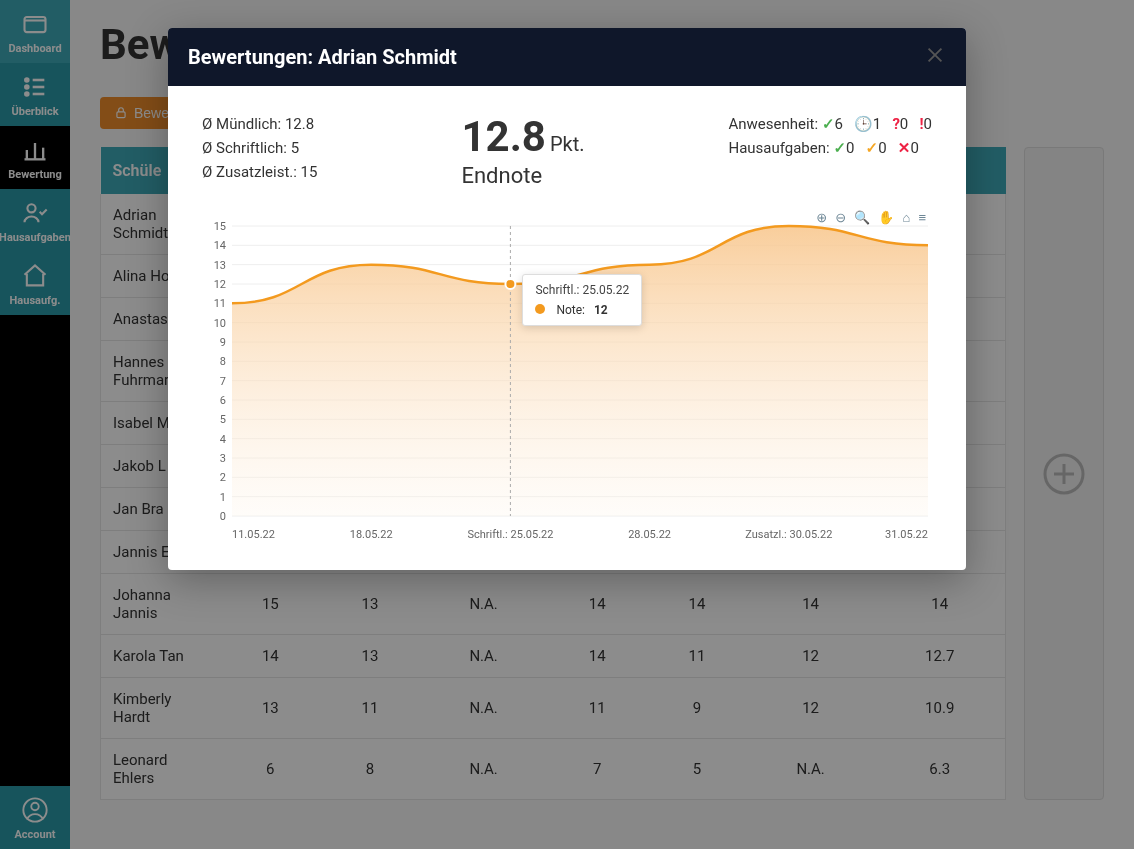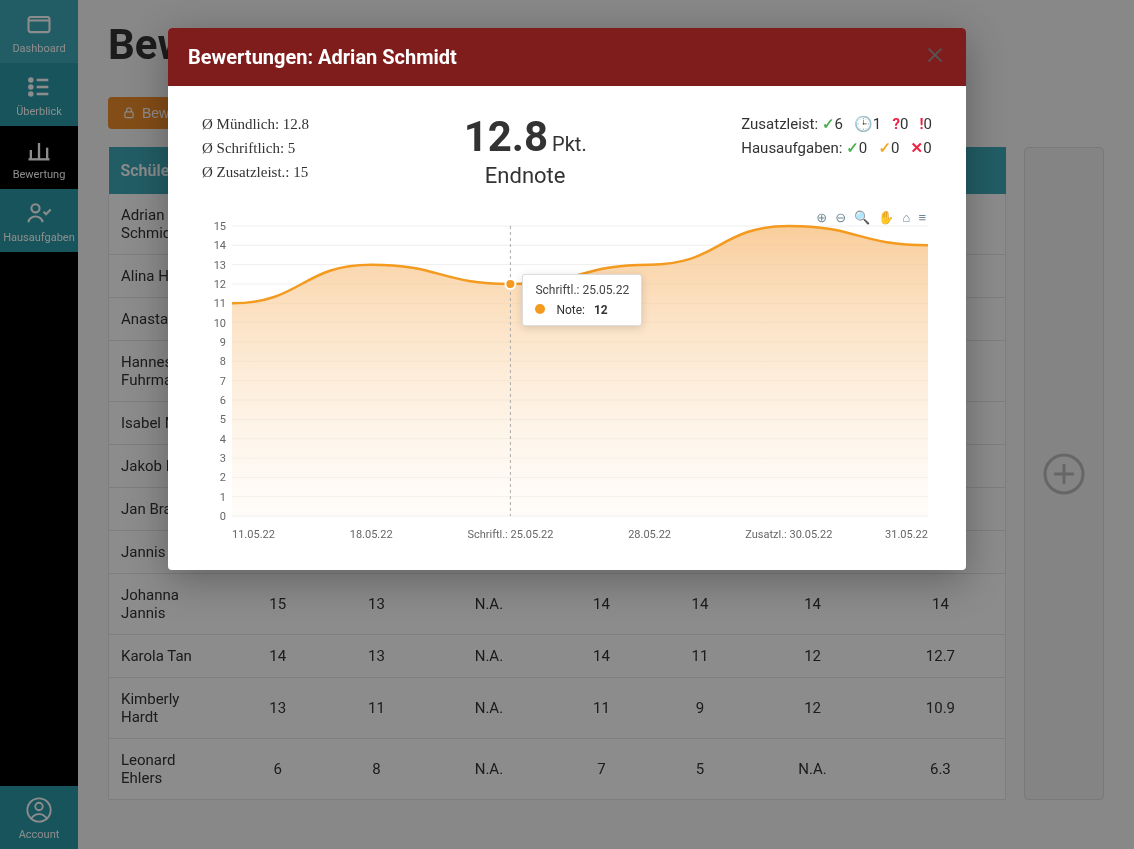--- a/index.html
+++ b/index.html
@@ -1,18 +1,18 @@
 <!DOCTYPE html>
 <html><head>
 <meta charset="utf-8">
 <style>
   * { box-sizing: border-box; margin: 0; padding: 0; }
   html, body { width: 1134px; height: 849px; font-family: -apple-system, BlinkMacSystemFont, "Segoe UI", Roboto, Arial, sans-serif; background: #f7f7f7; overflow: hidden; }
   .app { display: flex; height: 100%; position: relative; }
-  .sidebar { width: 78px; background: #000; color: #fff; display: flex; flex-direction: column; }
+  .sidebar { width: 70px; background: #000; color: #fff; display: flex; flex-direction: column; font-weight: bold; }
   .nav-item { display: flex; flex-direction: column; align-items: center; justify-content: center; padding: 10px 0 8px; font-size: 11px; color: #fff; cursor: pointer; gap: 4px; }
   .nav-item.active { background: #3ea9b8; }
   .nav-item svg { width: 28px; height: 28px; }
   .nav-spacer { flex: 1; }
   .main { flex: 1; padding: 20px 30px; position: relative; overflow: hidden; }
   .page-title { font-size: 42px; font-weight: 700; color: #333; margin-bottom: 28px; }
   .btn-row { margin-bottom: 18px; }
   .btn-orange { background: #ee8d2b; color: #fff; border: none; border-radius: 4px; padding: 8px 14px; font-size: 14px; cursor: pointer; display: inline-flex; align-items: center; gap: 6px; }
   .content-row { display: flex; gap: 18px; }
   .table-wrap { flex: 1; }
@@ -21,28 +21,28 @@
   tbody td { padding: 12px 12px; border-bottom: 1px solid #e5e5e5; font-size: 15px; color: #333; }
   tbody td.num { text-align: center; }
   tbody tr { border-left: 1px solid #e5e5e5; border-right: 1px solid #e5e5e5; }
   .add-panel { width: 80px; background: #f0f0f0; border: 1px solid #ddd; border-radius: 4px; display: flex; align-items: center; justify-content: center; min-height: 600px; }
   .add-circle { width: 44px; height: 44px; }
   .add-circle circle { stroke: #bbb; stroke-width: 3; fill: none; }
   .add-circle line { stroke: #bbb; stroke-width: 3; }
 
   .overlay { position: absolute; inset: 0; background: rgba(0,0,0,0.45); display: flex; align-items: flex-start; justify-content: center; padding-top: 28px; }
   .modal { width: 798px; background: #fff; border-radius: 4px; overflow: hidden; box-shadow: 0 10px 40px rgba(0,0,0,0.3); }
-  .modal-header { background: #7f1d1d; color: #fff; display: flex; align-items: center; justify-content: space-between; padding: 16px 20px; }
+  .modal-header { background: #0f172a; color: #fff; display: flex; align-items: center; justify-content: space-between; padding: 16px 20px; }
   .modal-title { font-size: 20px; font-weight: 700; }
   .modal-close { cursor: pointer; }
   .modal-close svg { width: 22px; height: 22px; stroke: #555; stroke-width: 2; }
   .modal-body { padding: 26px 34px 20px; }
   .stats-row { display: flex; justify-content: space-between; align-items: flex-start; margin-bottom: 18px; }
-  .stats-left { font-size: 15px; color: #333; line-height: 1.6; font-family: Liberation Serif, serif; }
-  .stats-center { text-align: center; }
+  .stats-left { font-size: 15px; color: #333; line-height: 1.6; }
+  .stats-center { text-align: left; }
   .big-score { font-size: 42px; font-weight: 700; color: #333; display: inline; }
   .pkt { font-size: 20px; color: #333; }
   .endnote { font-size: 22px; color: #333; margin-top: 2px; }
   .stats-right { font-size: 15px; color: #333; line-height: 1.6; }
   .stat-line { white-space: nowrap; }
   .chk { color: #4caf50; font-weight: 700; }
   .clk { color: #f5a623; font-weight: 700; }
   .qm { color: #e24; font-weight: 700; }
   .exm { color: #e24; font-weight: 700; }
   .xm { color: #e24; font-weight: 700; }
@@ -96,20 +96,27 @@
       <span>Bewertung</span>
     </div>
     <div class="nav-item" style="background:#2a9aa8">
       <svg viewBox="0 0 24 24" fill="none" stroke="#fff" stroke-width="1.8">
           <circle cx="9" cy="8" r="3.5"></circle>
           <path d="M3 20c0-3 3-5 6-5s6 2 6 5"></path>
           <path d="M16 11l2 2 4-4"></path>
         </svg>
       <span>Hausaufgaben</span>
     </div>
+    <div class="nav-item" style="background:#2a9aa8">
+      <svg viewBox="0 0 24 24" fill="none" stroke="#fff" stroke-width="1.8">
+          <path d="M3 11l9-8 9 8"></path>
+          <path d="M5 10v10h14V10"></path>
+        </svg>
+      <span>Hausaufg.</span>
+    </div>
     <div class="nav-spacer"></div>
     <div class="nav-item" style="background:#2a9aa8">
       <svg viewBox="0 0 24 24" fill="none" stroke="#fff" stroke-width="1.6">
           <circle cx="12" cy="12" r="10"></circle>
           <circle cx="12" cy="9" r="3.2"></circle>
           <path d="M5 20c1.5-3 4-4.5 7-4.5s5.5 1.5 7 4.5"></path>
         </svg>
       <span>Account</span>
     </div>
   </div>
@@ -287,21 +294,21 @@
           </div>
           <div class="stats-center">
             <div>
               <span class="big-score">12.8</span>
               <span class="pkt">Pkt.</span>
             </div>
             <div class="endnote">Endnote</div>
           </div>
           <div class="stats-right">
             <div class="stat-line">
-              <span>Zusatzleist:</span>
+              <span>Anwesenheit:</span>
               <span class="chk"> ✓</span><span>6</span>
               <span class="clk">&nbsp;&nbsp;🕒</span><span>1</span>
               <span class="qm">&nbsp;&nbsp;?</span><span>0</span>
               <span class="exm">&nbsp;&nbsp;!</span><span>0</span>
             </div>
             <div class="stat-line">
               <span>Hausaufgaben:</span>
               <span class="chk"> ✓</span><span>0</span>
               <span class="yel">&nbsp;&nbsp;✓</span><span>0</span>
               <span class="xm">&nbsp;&nbsp;✕</span><span>0</span>

